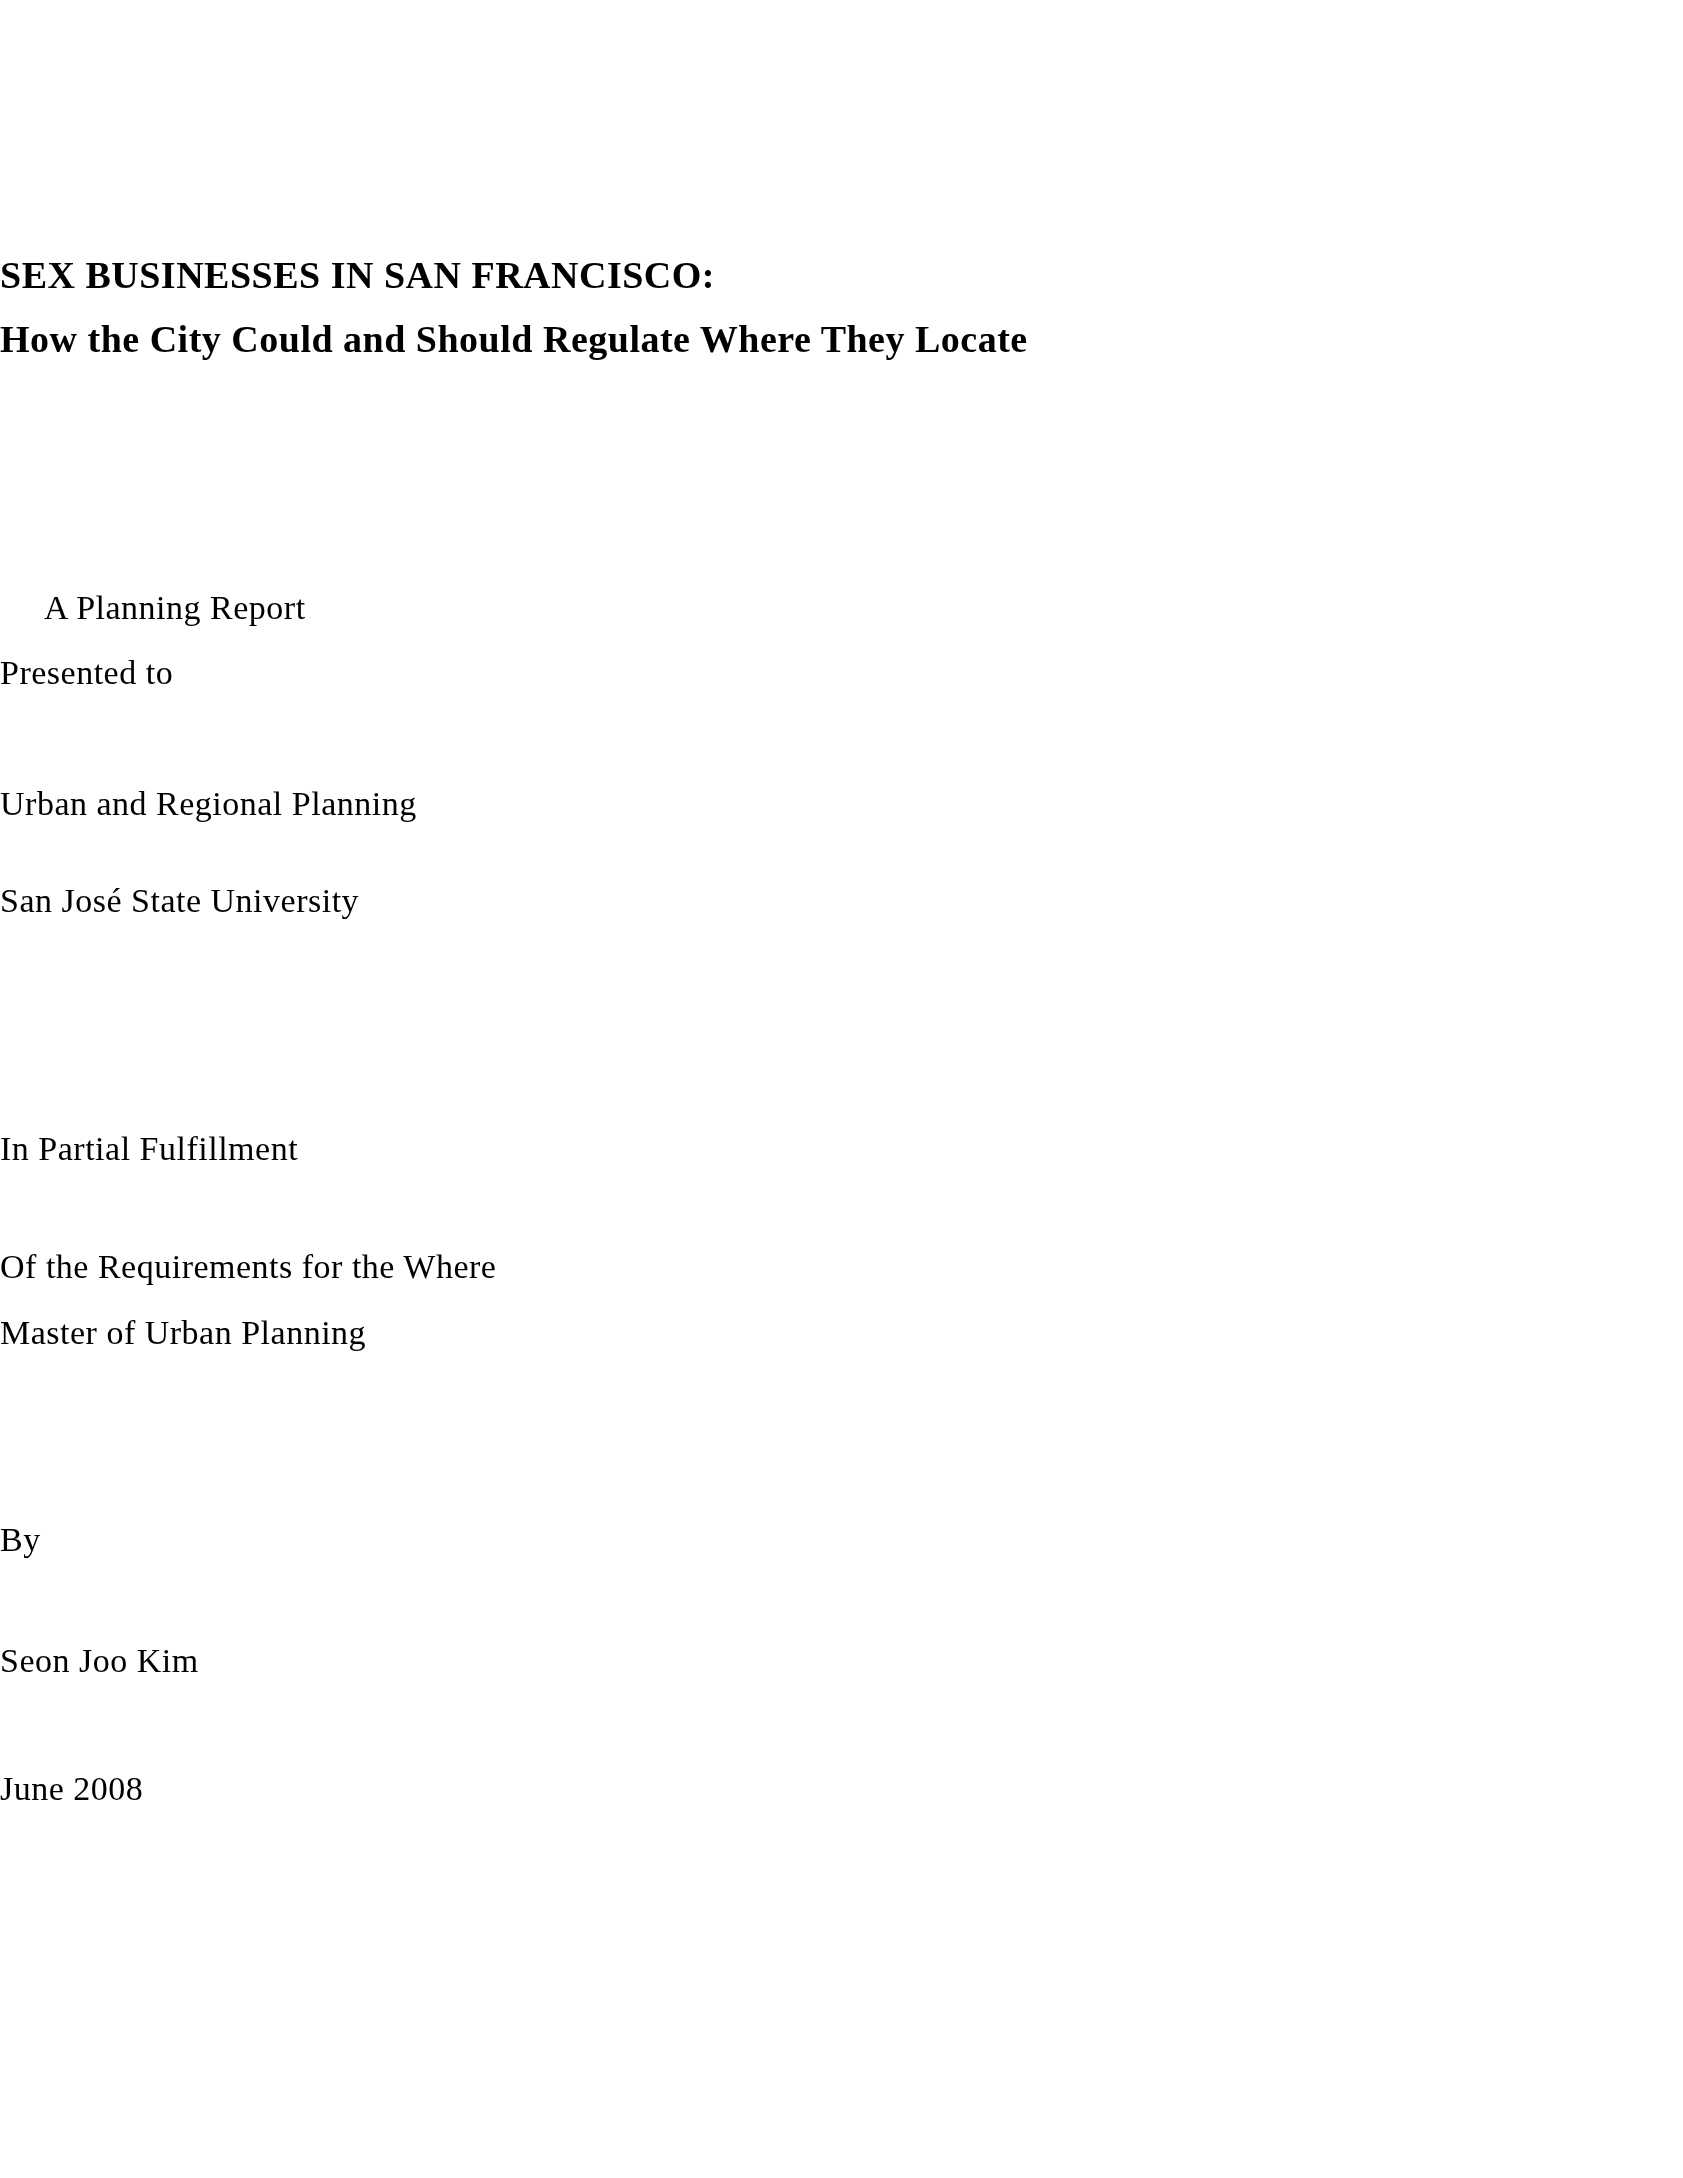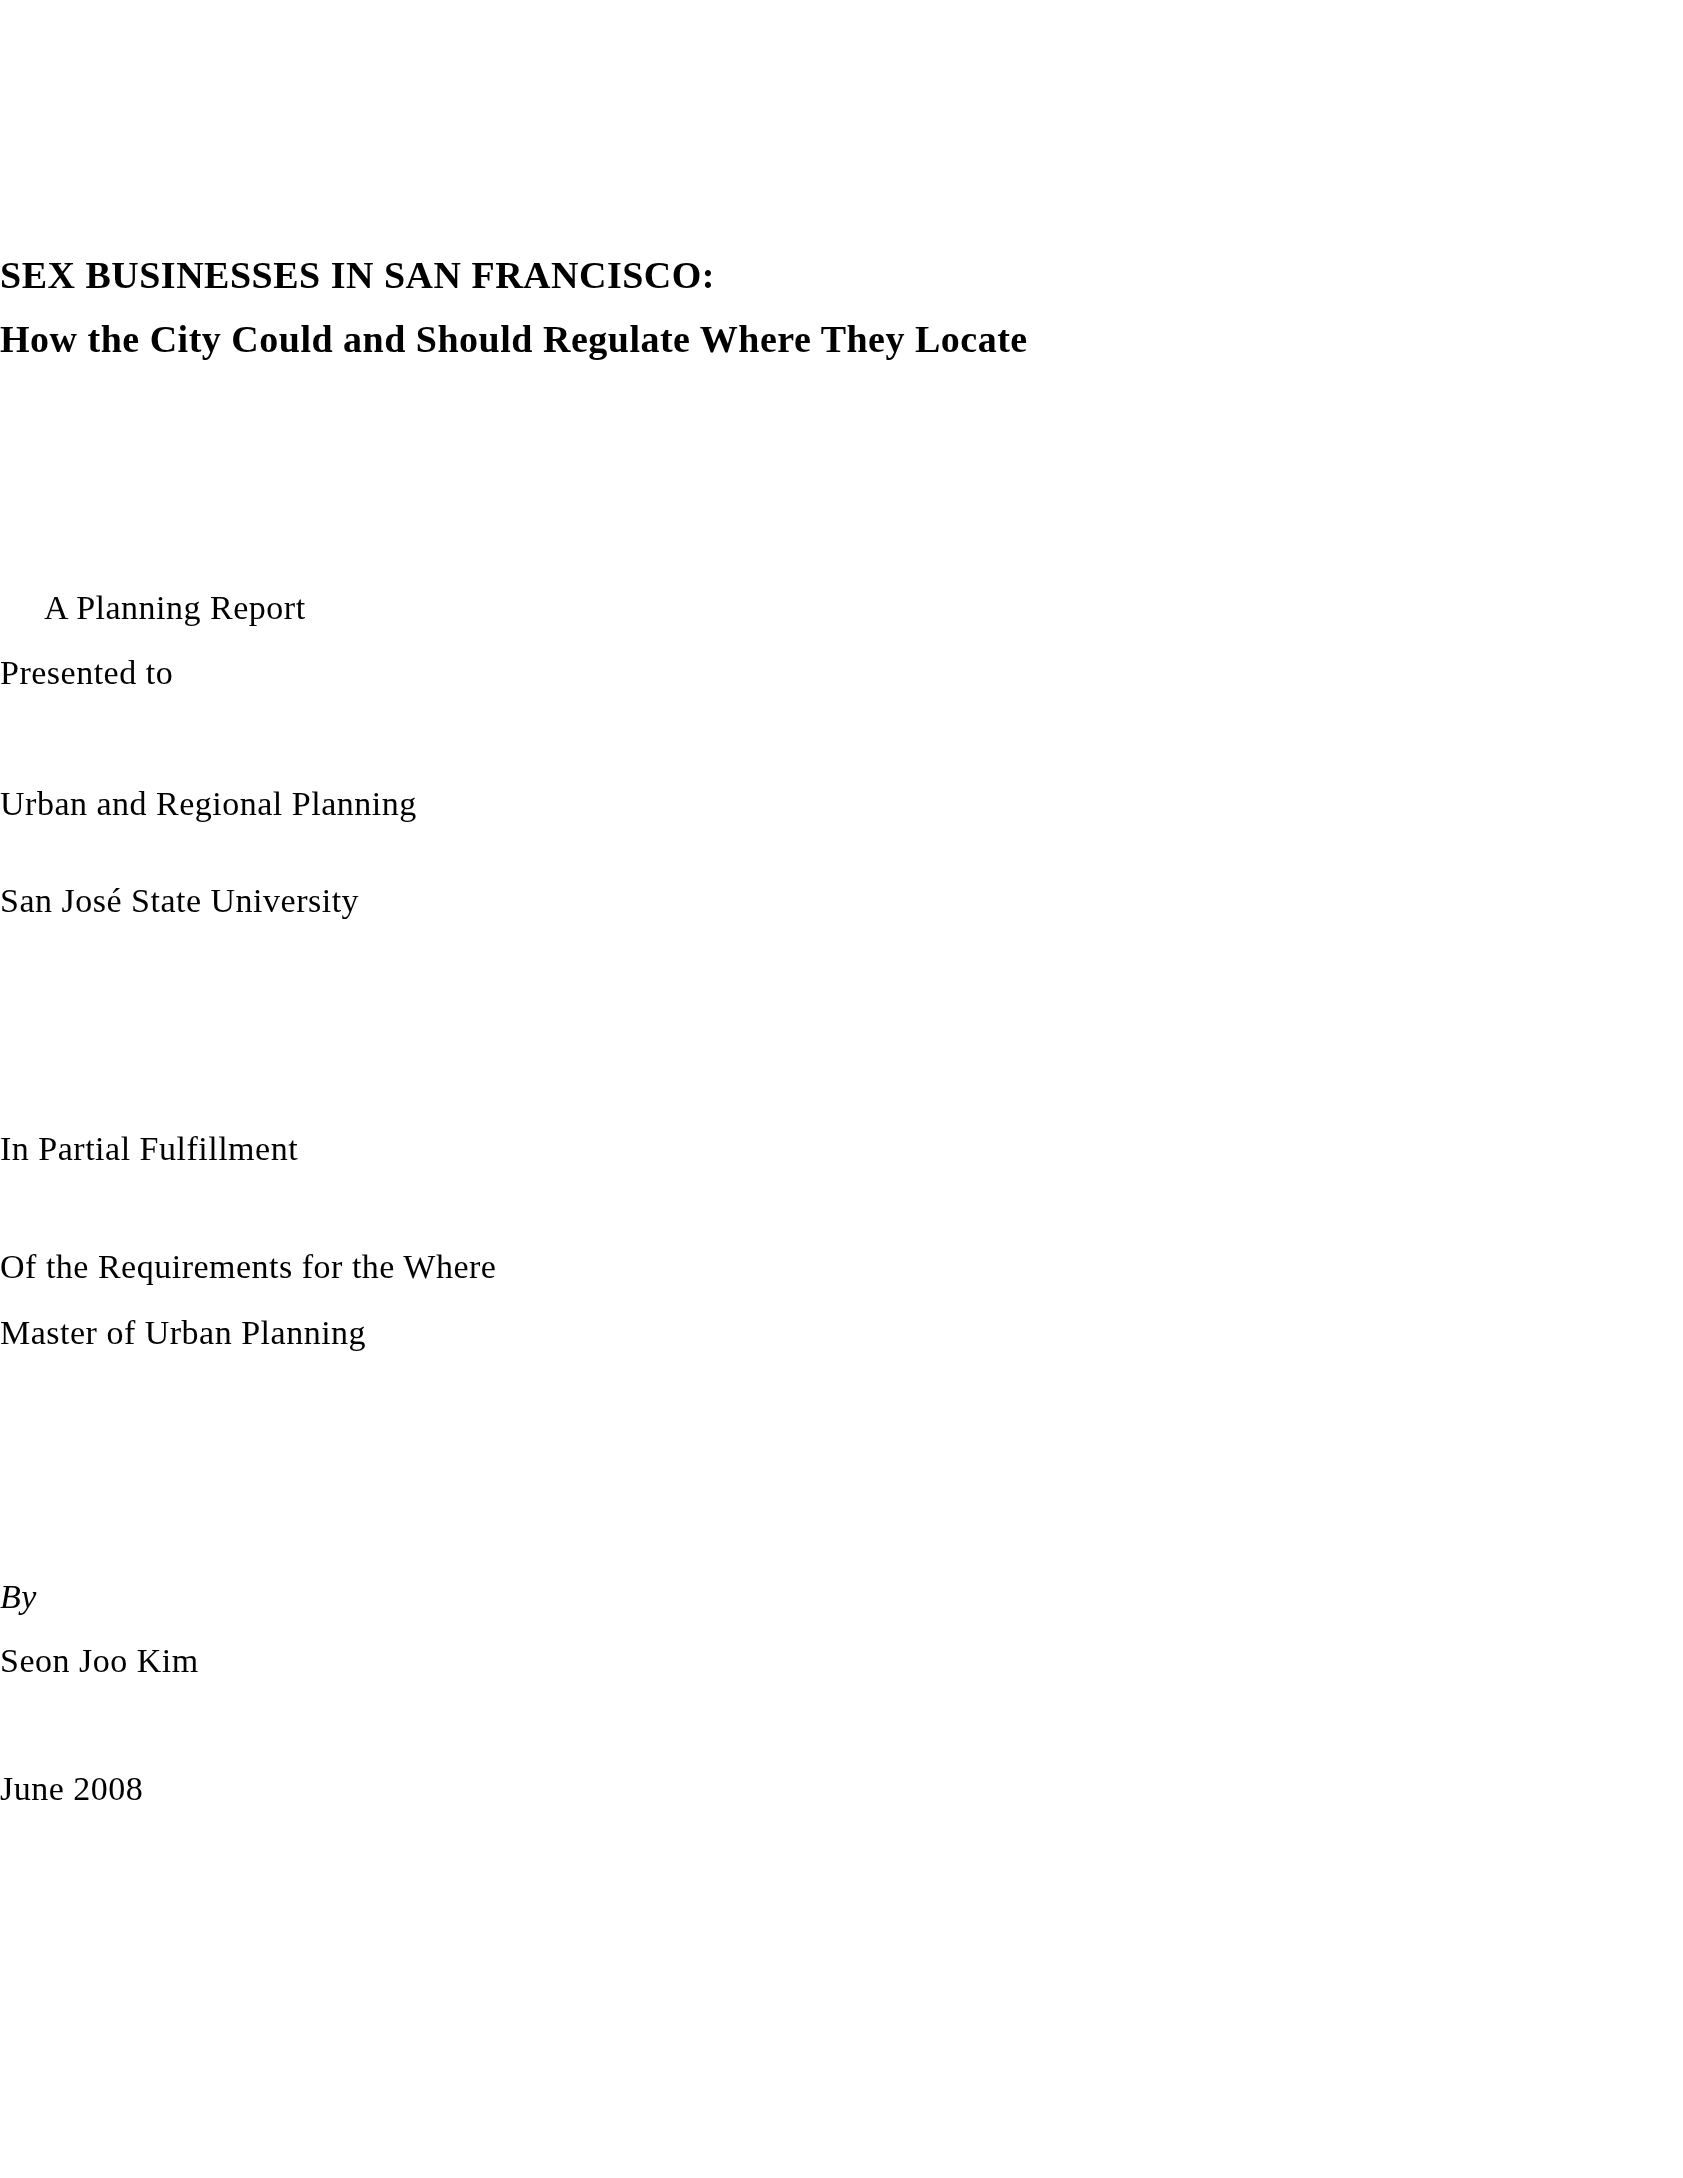--- a/index.html
+++ b/index.html
@@ -35,21 +35,21 @@
   .t1  { top: 253px; }
   .t2  { top: 317px; }
   .p1  { top: 588px; padding-left: 44px; }
   .p2  { top: 653px; }
   .p3  { top: 719px; }
   .p4  { top: 784px; }
   .uni { top: 881px; }
   .f1  { top: 1129px; }
   .f2  { top: 1247px; }
   .f3  { top: 1313px; }
-  .by  { top: 1577px; font-style: italic; }
+  .by  { top: 1520px; }
   .auth{ top: 1641px; }
   .date{ top: 1769px; }
 </style>
 </head>
 <body>
 
 <div class="page">
 
   <div class="line title-line t1">SEX BUSINESSES IN SAN FRANCISCO:</div>
 

